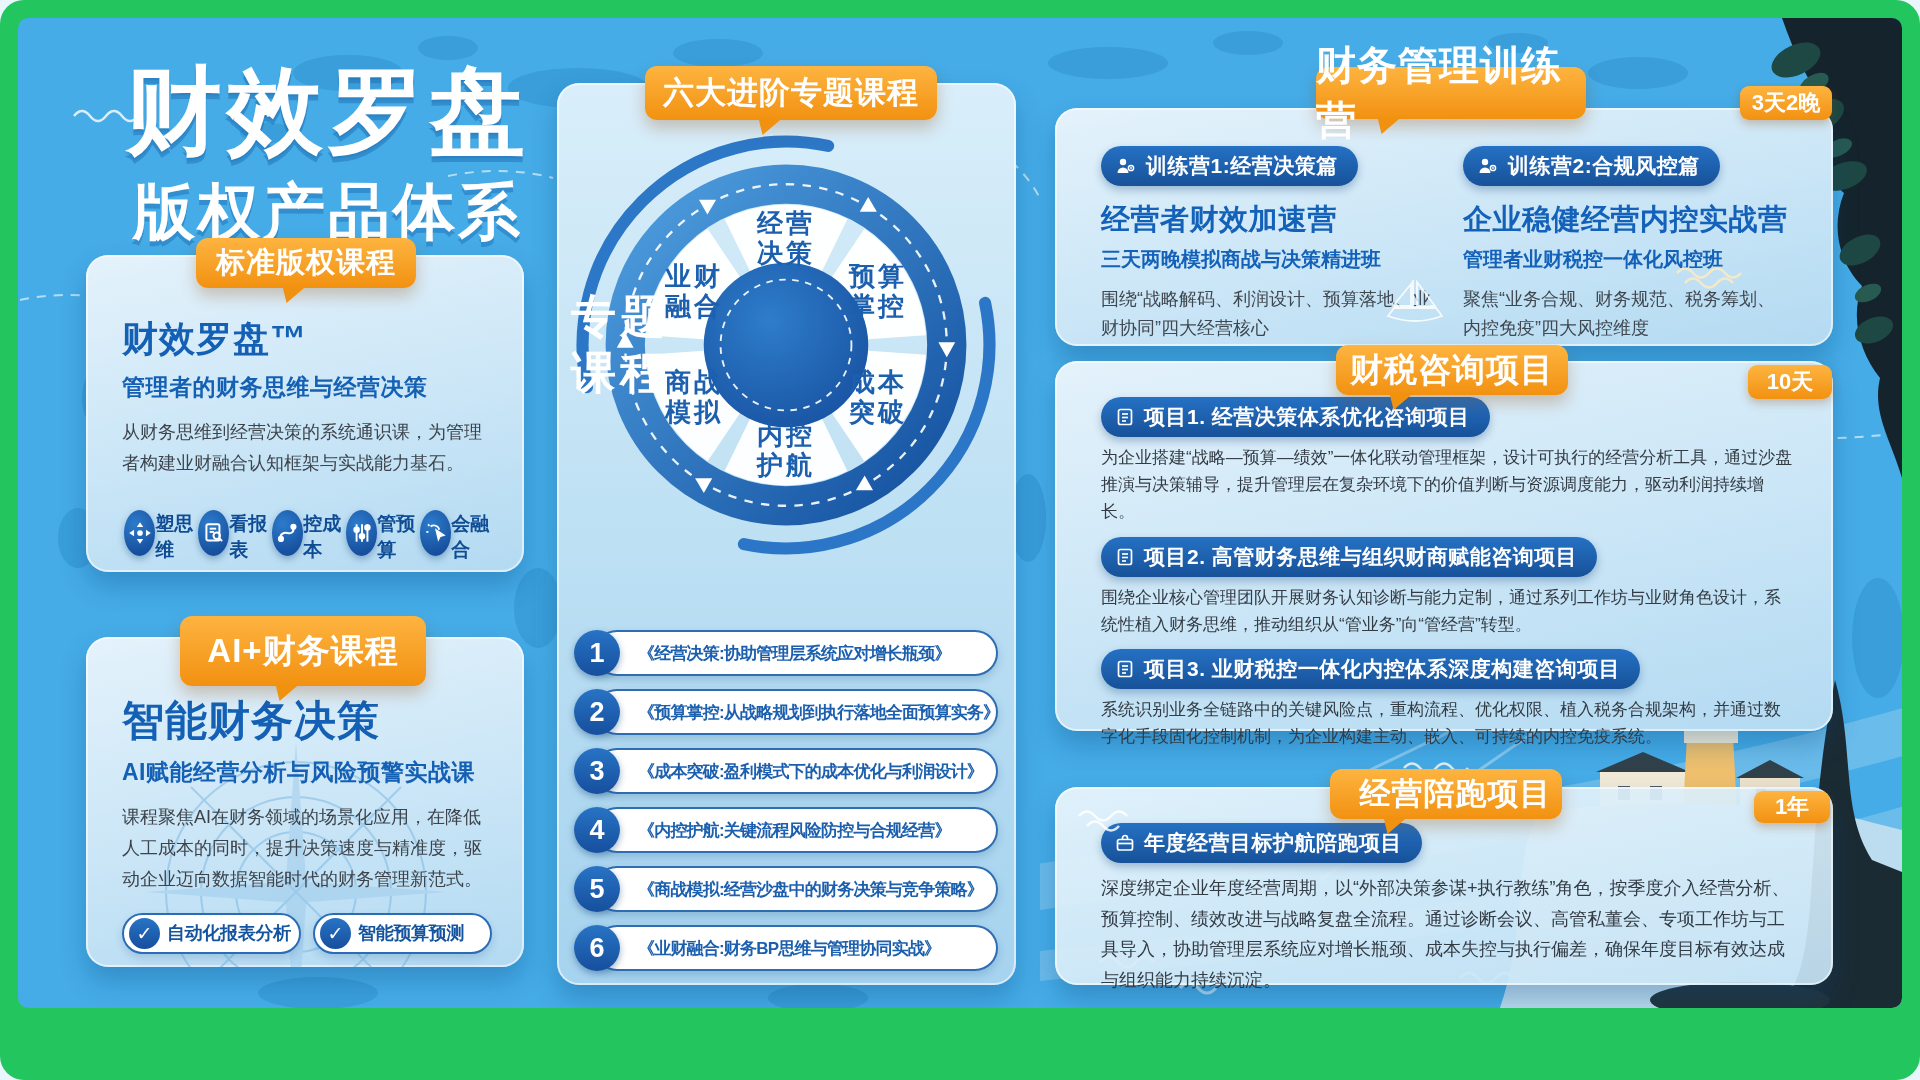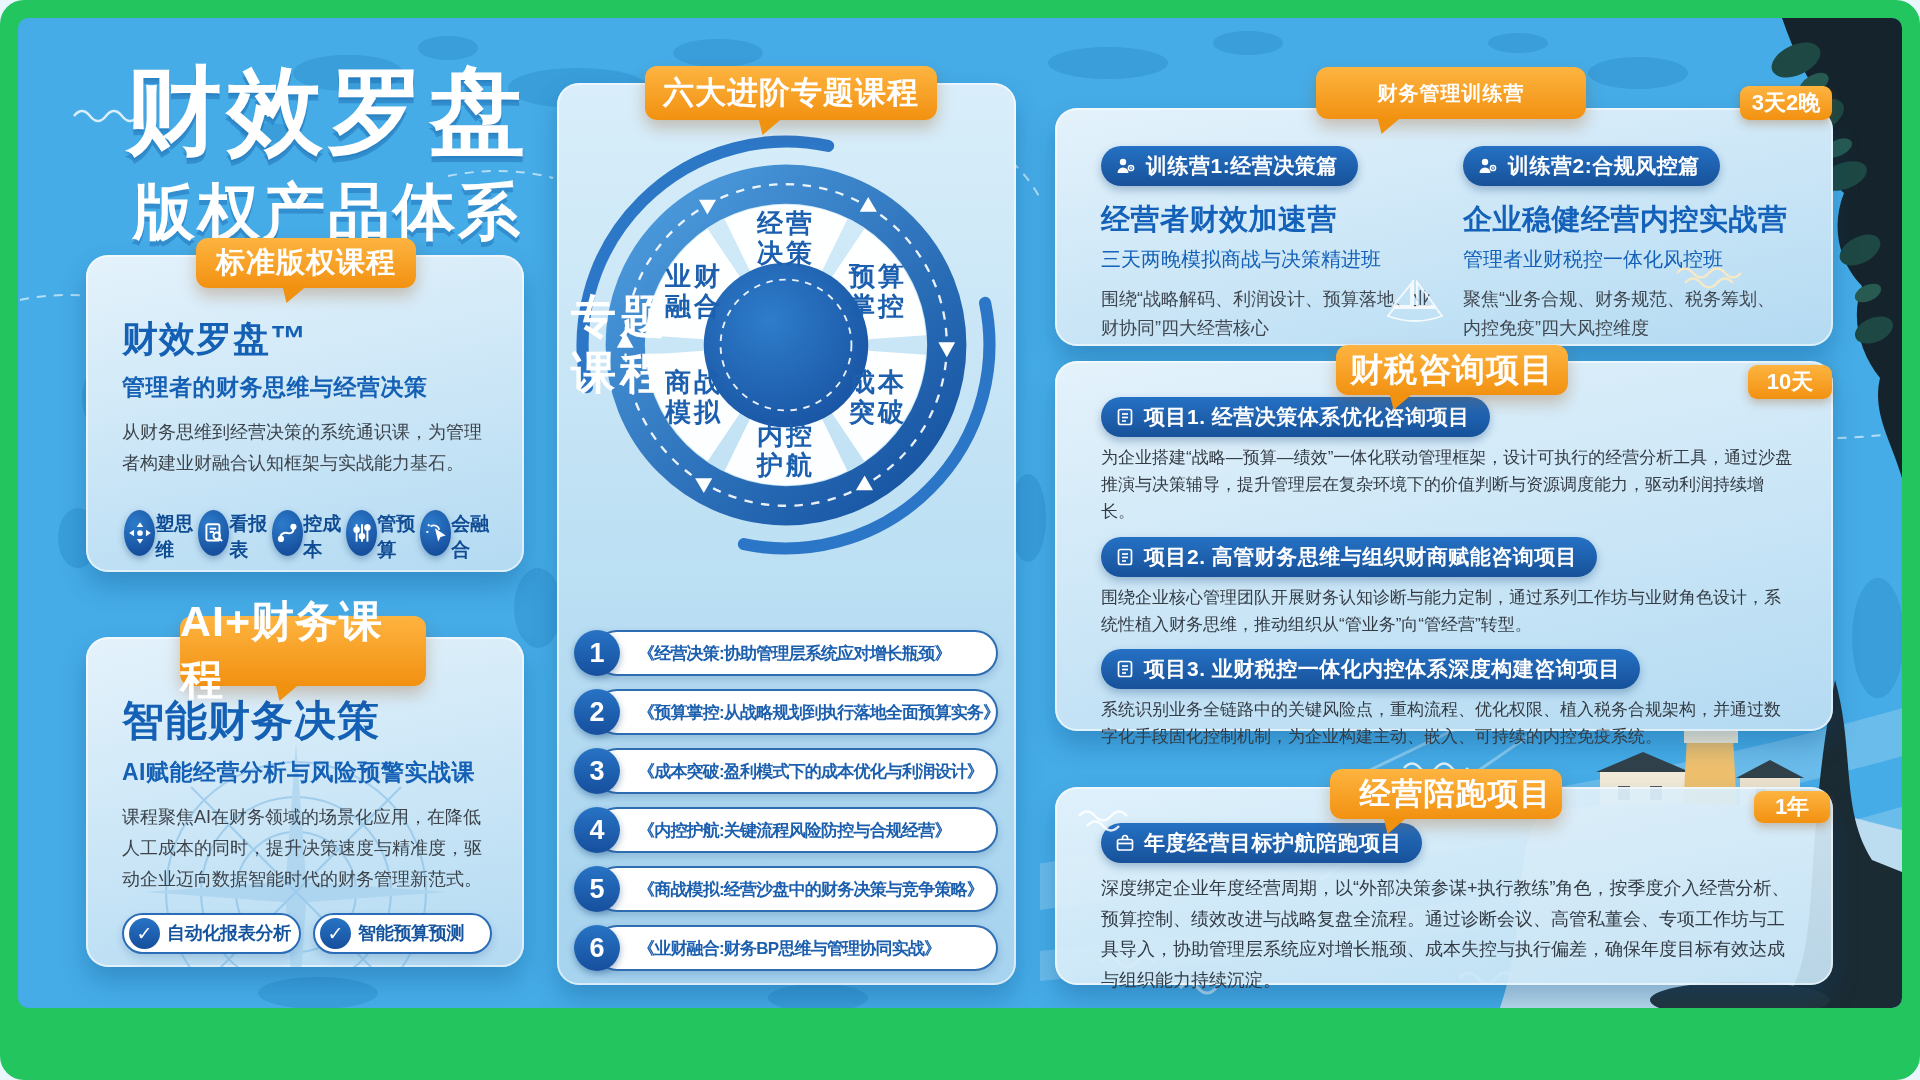--- a/index.html
+++ b/index.html
@@ -79,21 +79,21 @@
 
   
   .panel-s1 { left:1037px; top:90px; width:778px; height:238px; padding:38px 42px 0 46px; }
   .camps { display:flex; gap:28px; }
   .camp { width:336px; }
   .camp:last-child { width:330px; }
   .blue-tag { display:inline-flex; align-items:center; gap:9px; height:40px; border-radius:21px;
     background:linear-gradient(180deg,#2571c4,#175199); color:#fff; font-size:21px; font-weight:800;
     padding:0 20px 0 14px; box-shadow:0 4px 8px rgba(10,60,115,.3); letter-spacing:.5px; white-space:nowrap; }
   .camp-title { font-size:29px; font-weight:900; color:#1361b8; margin-top:14px; letter-spacing:.5px; white-space:nowrap; }
-  .camp-sub { font-size:20px; font-weight:400; color:#1361b8; margin-top:6px; white-space:nowrap; }
+  .camp-sub { font-size:20px; font-weight:700; color:#1361b8; margin-top:6px; white-space:nowrap; }
   .camp-body { font-size:18px; color:#3f4750; line-height:1.62; margin-top:12px; }
 
   .panel-s2 { left:1037px; top:343px; width:778px; height:370px; padding:36px 40px 0 46px; }
   .proj-body { font-size:17px; color:#333b44; line-height:1.6; margin:7px 0 11px; }
 
   .panel-s3 { left:1037px; top:769px; width:778px; height:198px; padding:36px 40px 0 46px;
     background:linear-gradient(168deg,rgba(233,245,252,.94),rgba(197,227,245,.92)); }
   .s3-body { font-size:18px; color:#333b44; line-height:1.7; margin-top:10px; }
 
   .icw { display:inline-flex; align-items:center; justify-content:center; }
@@ -261,21 +261,21 @@
                   <line x1="6" y1="5.5" x2="4.6" y2="4"></line>
                 </g>
                 <path d="M11,7.5 L14,20 L16.2,15.6 L21,14.2 Z" fill="#fff"></path>
               </svg>
         </span>
         <span class="feat-lb">会融合</span>
       </div>
     </div>
   </div>
 
-  <div class="obadge" style="left:162px;top:598px;width:246px;height:70px;font-size:43px;">
+  <div class="obadge" style="left:162px;top:598px;width:246px;height:70px;font-size:33px;">
     <span>AI+财务课程</span>
   </div>
   <div class="panel card-ai">
     <svg class="compass" width="330" height="330" viewBox="0 0 330 330" fill="none" stroke="#7db8e3" stroke-width="2">
       <circle cx="165" cy="165" r="60"></circle>
           <circle cx="165" cy="165" r="95"></circle>
           <circle cx="165" cy="165" r="130"></circle>
       <polygon points="165,15 176,165 154,165" fill="#9fcdec" stroke="none"></polygon>
       <polygon points="165,315 176,165 154,165" fill="#9fcdec" stroke="none"></polygon>
       <polygon points="15,165 165,176 165,154" fill="#9fcdec" stroke="none"></polygon>
@@ -424,21 +424,21 @@
                 </svg>
           </span>
           <span>训练营2:合规风控篇</span>
         </div>
         <div class="camp-title">企业稳健经营内控实战营</div>
         <div class="camp-sub">管理者业财税控一体化风控班</div>
         <div class="camp-body">聚焦“业务合规、财务规范、税务筹划、内控免疫”四大风控维度</div>
       </div>
     </div>
   </div>
-  <div class="obadge tail-left" style="left:1298px;top:49px;width:270px;height:52px;font-size:20px;">
+  <div class="obadge tail-left" style="left:1298px;top:49px;width:270px;height:52px;font-size:40px;">
     <span>财务管理训练营</span>
   </div>
   <div class="dur" style="left:1722px;top:68px;width:92px;height:34px;">3天2晚</div>
 
   <svg class="squiggle" style="left:1655px;top:247px;" width="90" height="26" viewBox="0 0 90 26">
     <path d="M4,8 q8,-9 16,0 t16,0 t16,0 t16,0" stroke="#f5e9c8" stroke-width="2.5" fill="none"></path>
     <path d="M12,18 q8,-9 16,0 t16,0 t16,0" stroke="#f5e9c8" stroke-width="2.5" fill="none"></path>
   </svg>
   <svg class="squiggle" style="left:1362px;top:258px;" width="70" height="52" viewBox="0 0 70 52">
     <g stroke="#ffffff" stroke-width="1.8" fill="none" opacity=".85">

